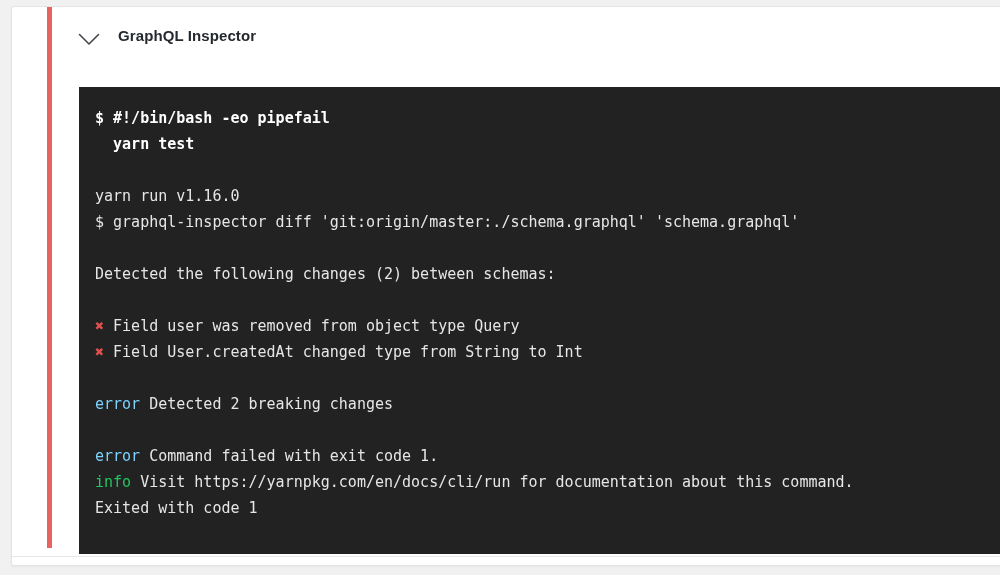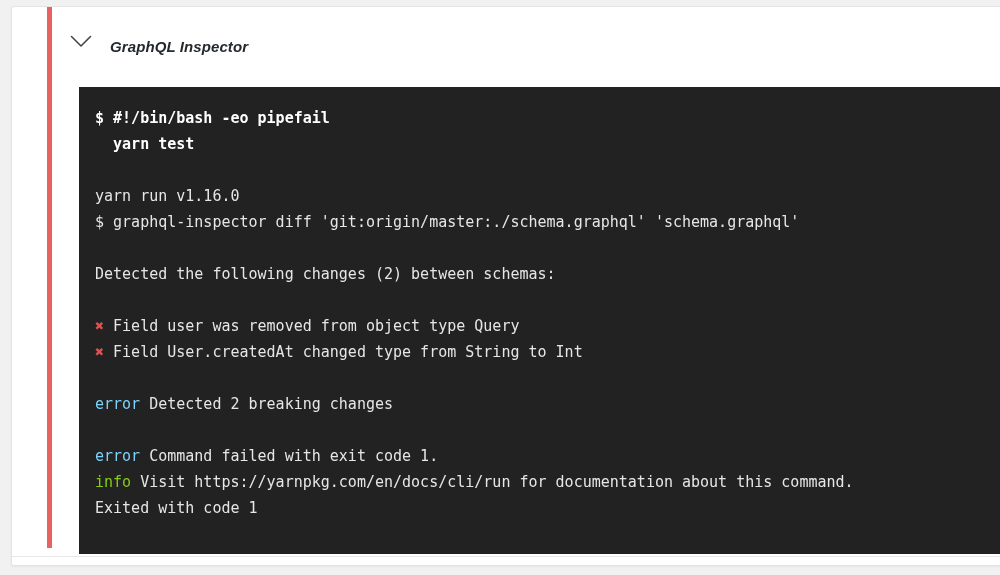--- a/index.html
+++ b/index.html
@@ -42,26 +42,25 @@
     position: absolute;
     left: 35px;
     top: 0px;
     width: 5px;
     height: 541px;
     background: #e8635f;
   }
 
   .job-header {
     position: absolute;
-    left: 56px;
+    left: 64px;
     top: 20px;
     display: flex;
-    align-items: flex-end;
+    align-items: flex-start;
     height: 28px;
-    font-style: italic;
   }
 
   .chevron-icon {
     width: 26px;
     height: 26px;
     display: inline-flex;
     align-items: center;
     justify-content: center;
     margin-right: 16px;
   }
@@ -94,21 +93,21 @@
     line-height: 26px;
     color: #e6e6e6;
     white-space: pre;
   }
 
   .log-line { white-space: pre; min-height: 26px; }
   .log-line.blank { height: 26px; }
   .log-line.bold { font-weight: bold; color: #ffffff; }
 
   .tok-error { color: #7dd3fc; }
-  .tok-info  { color: #84cc16; }
+  .tok-info  { color: #22c55e; }
   .tok-cross { color: #e0504d; font-weight: bold; }
 
   
   .divider {
     position: absolute;
     left: 0px;
     top: 549px;
     width: 1010px;
     height: 1px;
     background: #e8e8e8;

